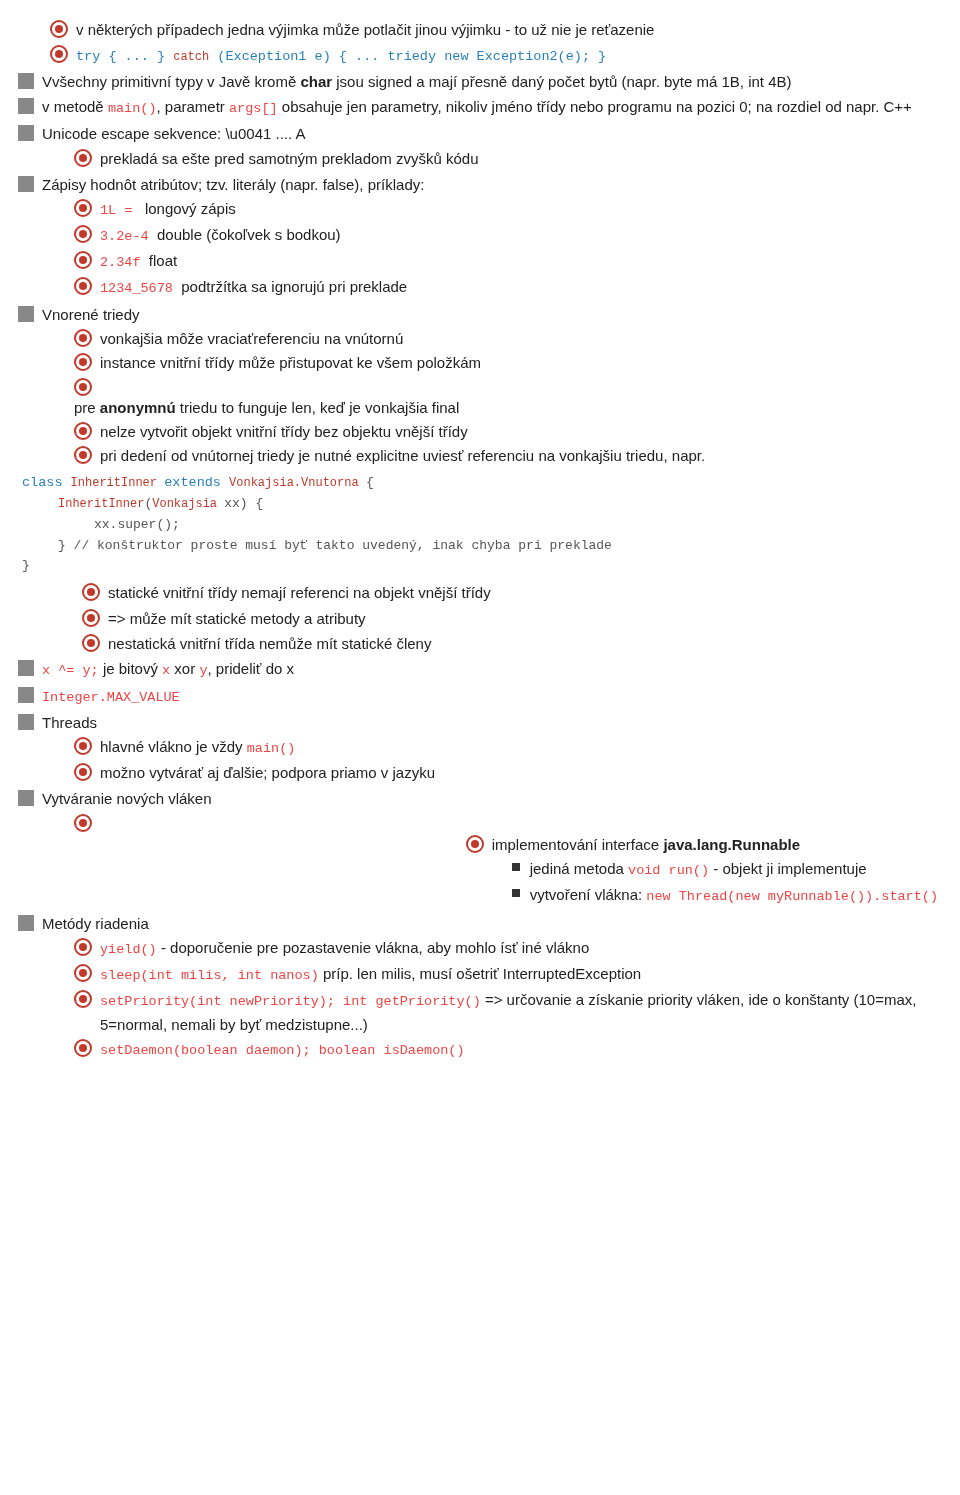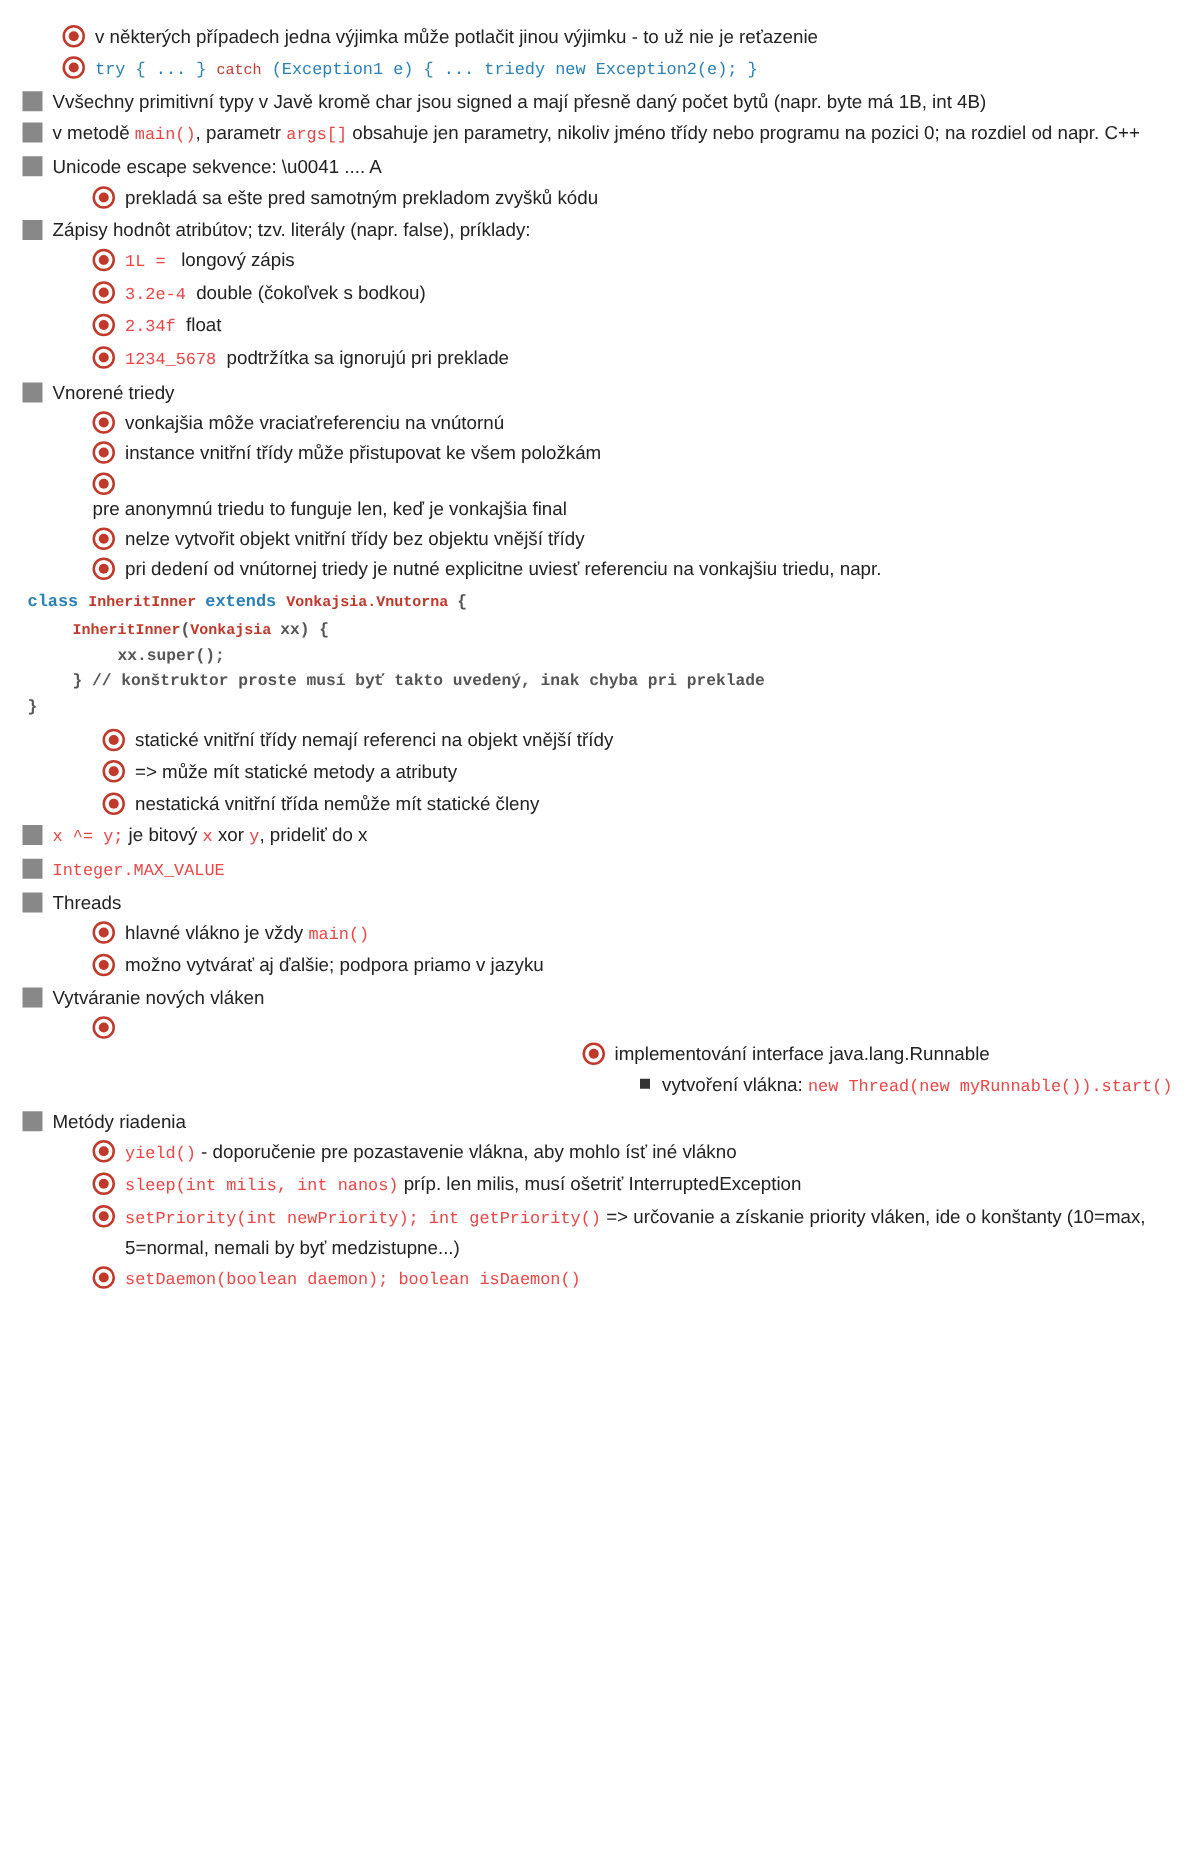--- a/index.html
+++ b/index.html
@@ -60,24 +60,23 @@
       font-size: 13px;
       color: #555;
     }
     .code-block {
       font-family: 'Courier New', Courier, monospace;
       font-size: 13px;
       color: #555;
       margin: 4px 0 4px 0;
       padding-left: 0;
       line-height: 1.6;
-      font-weight: bold;
     }
     .item-text { flex: 1; }
-    strong { font-weight: normal; }
+    strong { font-weight: bold; }
     .sub-list { list-style: none; padding-left: 0; margin-top: 1px; }
     .sub-list > li { display: flex; align-items: flex-start; margin-bottom: 1px; }
     .sub-sub-list { list-style: none; padding-left: 0; margin-top: 1px; }
     .sub-sub-list > li { display: flex; align-items: flex-start; margin-bottom: 1px; }
     .red-code { color: #c0392b; font-family: 'Courier New', Courier, monospace; font-size: 12px; }
     .blue-code { color: #2980b9; font-family: 'Courier New', Courier, monospace; font-size: 13.5px; }
   </style>
 </head>
 <body>
 
@@ -241,20 +240,24 @@
           <li style="padding-left:32px;">
             <span class="bullet-circle-red"></span>
           </li>
           <li style="padding-left:32px;justify-content:flex-end;">
             <span class="bullet-circle-red"></span>
             <span>
               implementování interface <strong>java.lang.Runnable</strong>
               <ul class="sub-sub-list">
                 <li style="padding-left:20px;">
                   <span class="bullet-small"></span>
+                  <span>jediná metoda <code>void run()</code> - objekt ji implementuje</span>
+                </li>
+                <li style="padding-left:20px;">
+                  <span class="bullet-small"></span>
                   <span>vytvoření vlákna: <code>new Thread(new myRunnable()).start()</code></span>
                 </li>
               </ul>
             </span>
           </li>
         </ul>
       </span>
     </li>
 
     <li>

